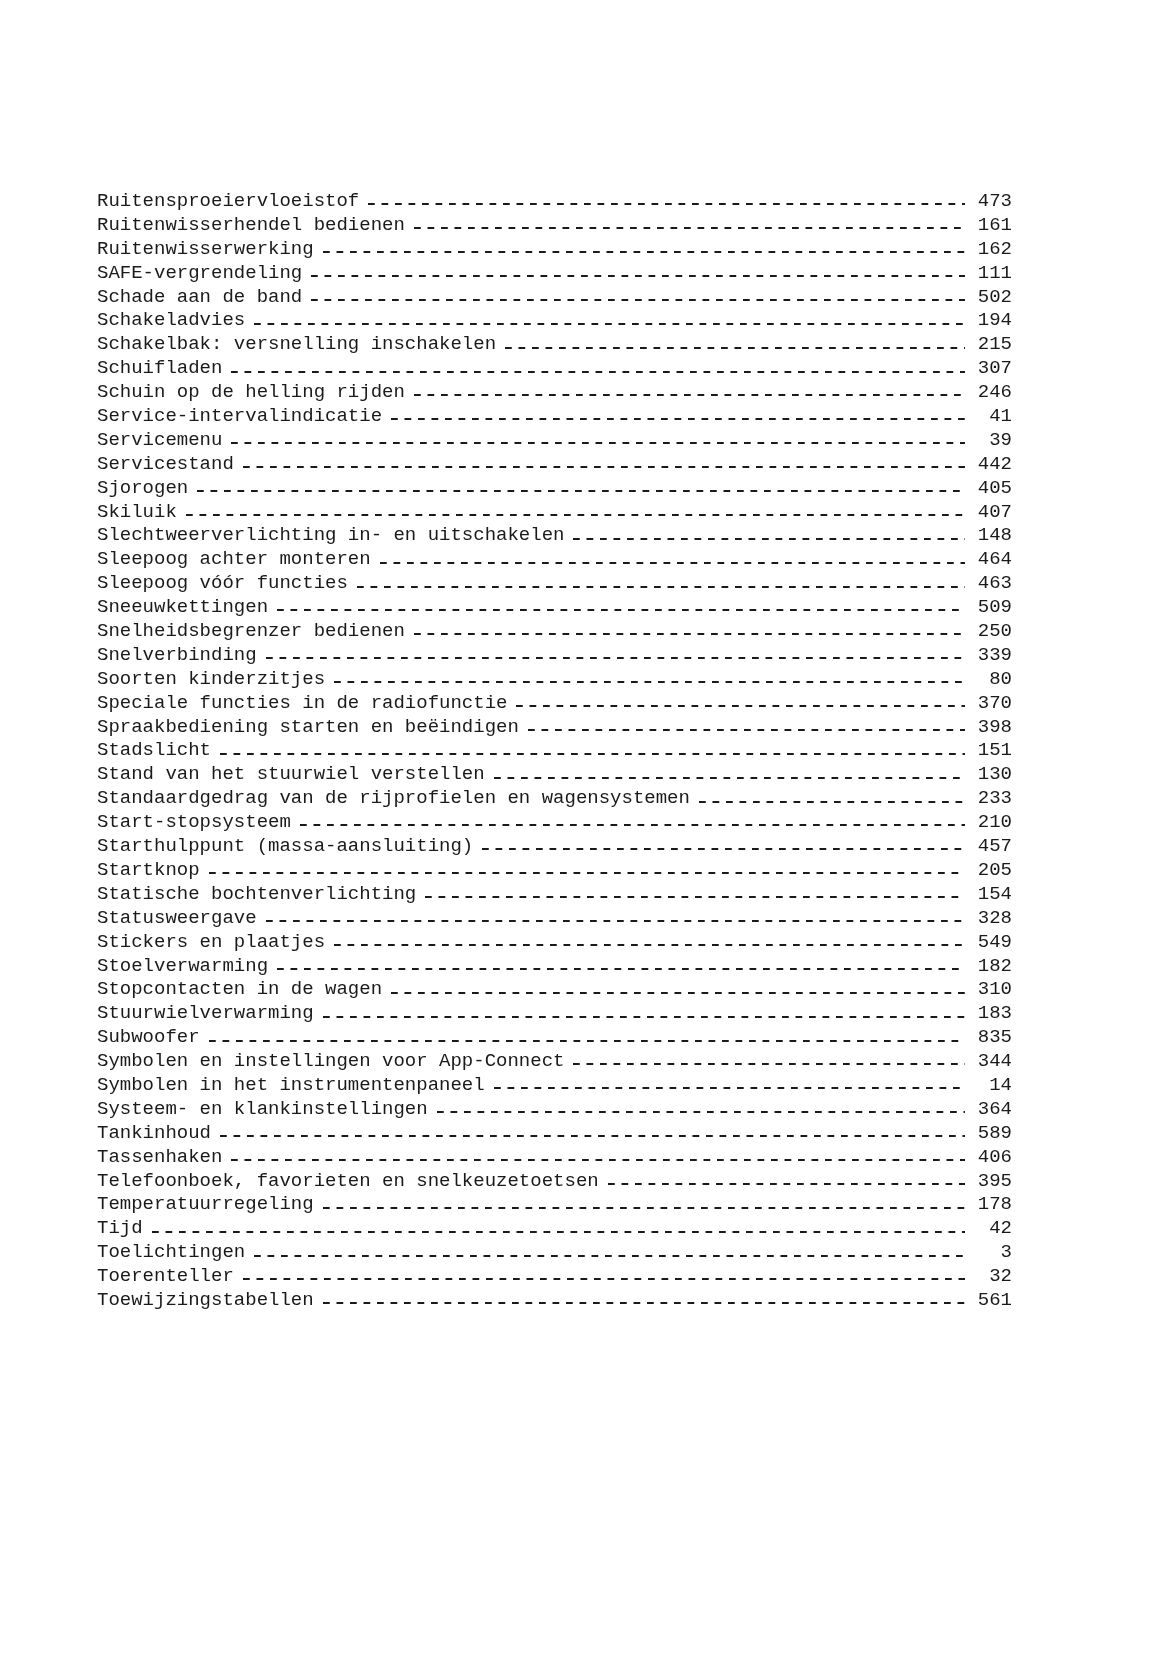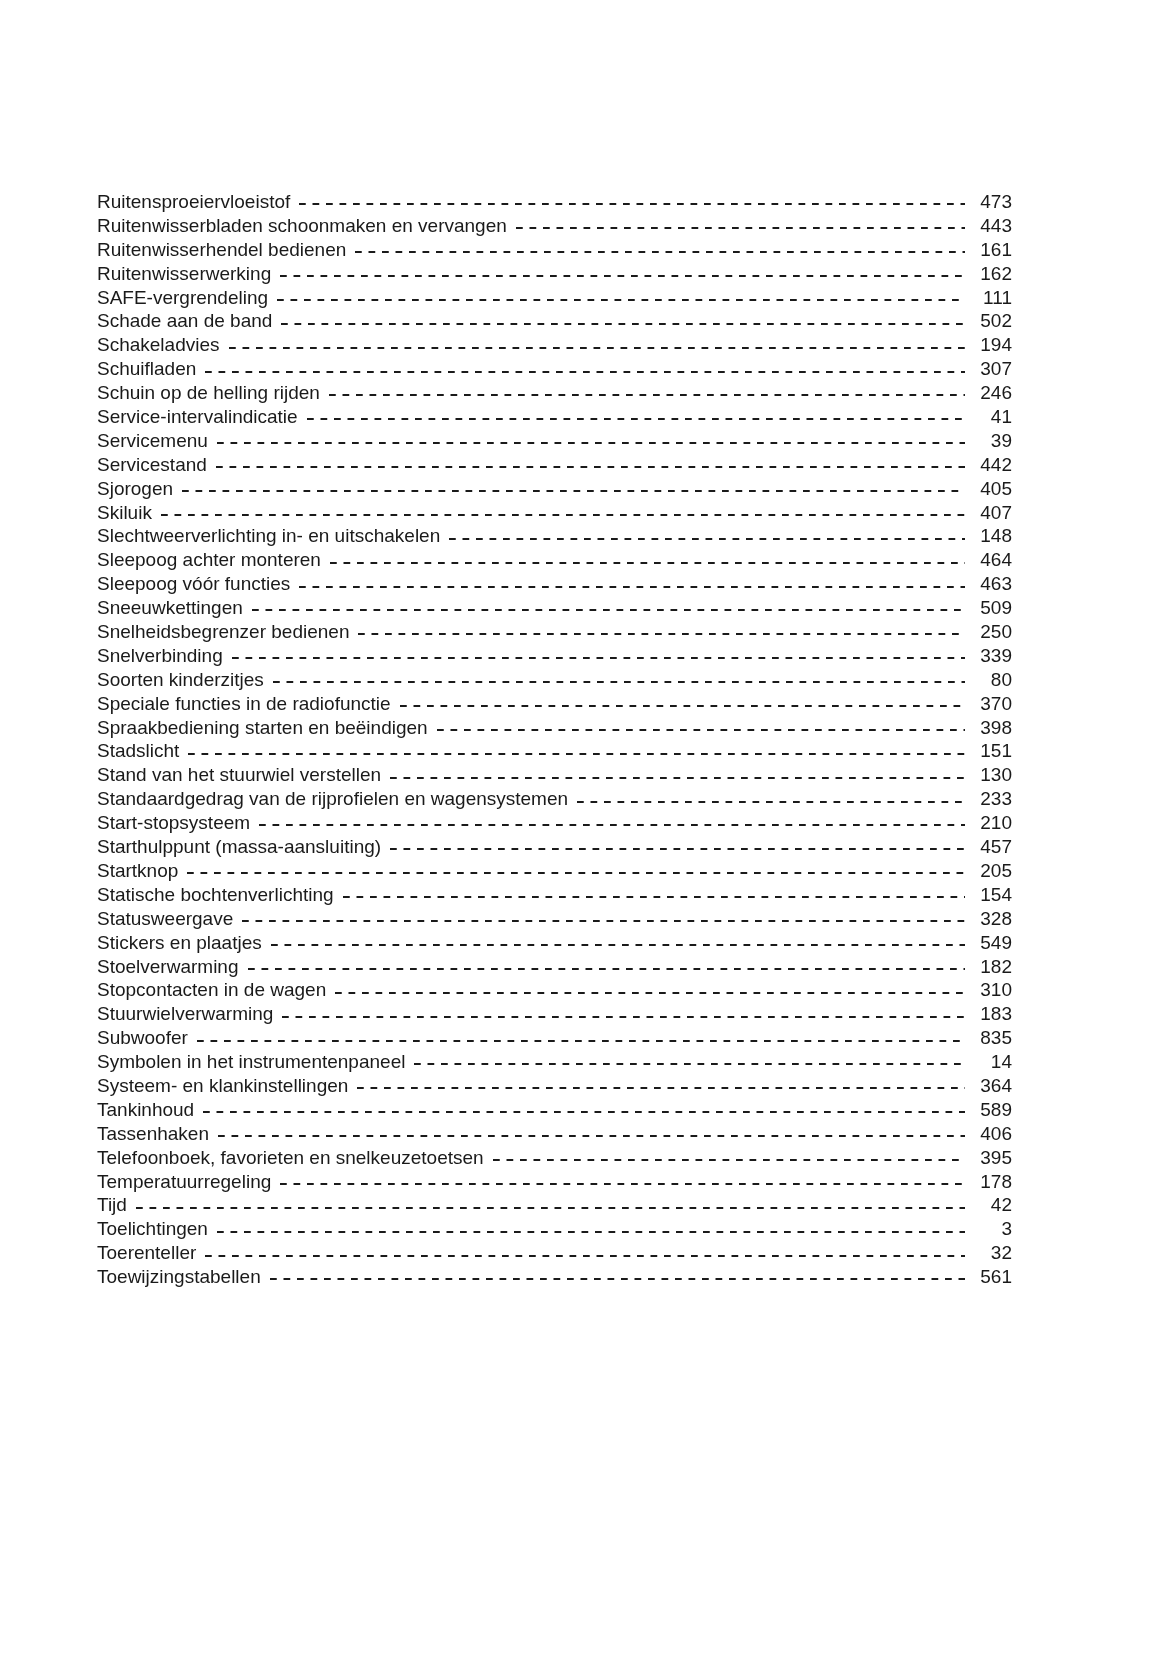--- a/index.html
+++ b/index.html
@@ -22,20 +22,21 @@
     left: 97px;
     width: 915px;
   }
   .row {
     display: flex;
     align-items: flex-start;
     height: 23.9px;
     line-height: 23.9px;
     font-size: 19px;
     white-space: nowrap;
+    font-family: Liberation Mono, monospace;
   }
   .label {
     flex: 0 0 auto;
   }
   .leader {
     flex: 1 1 auto;
     align-self: stretch;
     margin-left: 9px;
     margin-right: 7px;
     background-image: repeating-linear-gradient(
@@ -59,25 +60,20 @@
 <body>
 
 <div class="page-canvas">
   <div class="index-list">
   <div class="row">
     <span class="label">Ruitensproeiervloeistof</span>
     <span class="leader"></span>
     <span class="pagenum">473</span>
   </div>
 
-  <div class="row">
-    <span class="label">Ruitenwisserbladen schoonmaken en vervangen</span>
-    <span class="leader"></span>
-    <span class="pagenum">443</span>
-  </div>
 
   <div class="row">
     <span class="label">Ruitenwisserhendel bedienen</span>
     <span class="leader"></span>
     <span class="pagenum">161</span>
   </div>
 
   <div class="row">
     <span class="label">Ruitenwisserwerking</span>
     <span class="leader"></span>
@@ -95,20 +91,25 @@
     <span class="leader"></span>
     <span class="pagenum">502</span>
   </div>
 
   <div class="row">
     <span class="label">Schakeladvies</span>
     <span class="leader"></span>
     <span class="pagenum">194</span>
   </div>
 
+  <div class="row">
+    <span class="label">Schakelbak: versnelling inschakelen</span>
+    <span class="leader"></span>
+    <span class="pagenum">215</span>
+  </div>
 
   <div class="row">
     <span class="label">Schuifladen</span>
     <span class="leader"></span>
     <span class="pagenum">307</span>
   </div>
 
   <div class="row">
     <span class="label">Schuin op de helling rijden</span>
     <span class="leader"></span>
@@ -271,20 +272,25 @@
     <span class="leader"></span>
     <span class="pagenum">183</span>
   </div>
 
   <div class="row">
     <span class="label">Subwoofer</span>
     <span class="leader"></span>
     <span class="pagenum">835</span>
   </div>
 
+  <div class="row">
+    <span class="label">Symbolen en instellingen voor App-Connect</span>
+    <span class="leader"></span>
+    <span class="pagenum">344</span>
+  </div>
 
   <div class="row">
     <span class="label">Symbolen in het instrumentenpaneel</span>
     <span class="leader"></span>
     <span class="pagenum">14</span>
   </div>
 
   <div class="row">
     <span class="label">Systeem- en klankinstellingen</span>
     <span class="leader"></span>

